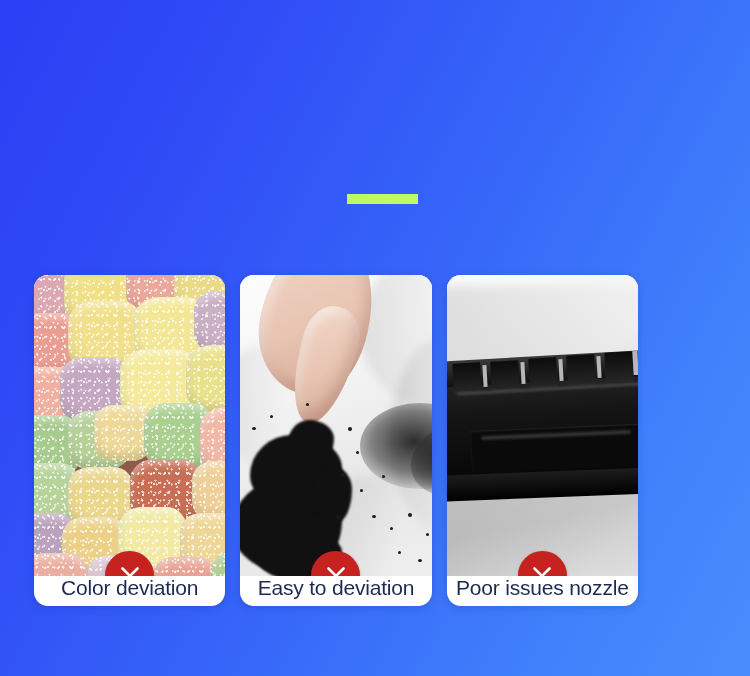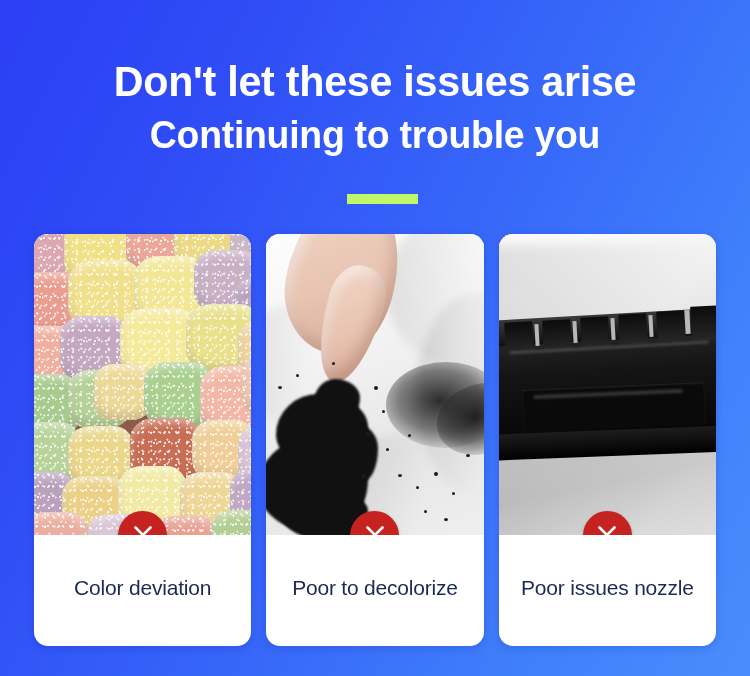--- a/index.html
+++ b/index.html
@@ -58,24 +58,25 @@
     width: 71px;
     height: 10px;
     background: #bff96a;
   }
 
   
   .cards {
     position: absolute;
     left: 34px;
     top: 234px;
-    width: 682px;
+    width: 604px;
     height: 412px;
     display: flex;
     gap: 15px;
+    align-items: center;
   }
   .card {
     position: relative;
     flex: 1 1 0;
     background: #ffffff;
     border-radius: 14px;
     overflow: hidden;
     box-shadow: 0 2px 8px rgba(10, 30, 120, 0.18);
     display: flex;
     flex-direction: column;
@@ -225,24 +226,20 @@
     background: rgba(255,255,255,0.16);
     border-radius: 2px;
     filter: blur(1px);
   }
 </style>
 </head>
 <body>
 
 <div id="poster">
 
-  <div class="headline">
-    <span class="headline-line1">Don't let these issues arise</span>
-    <span class="headline-line2">Continuing to trouble you</span>
-  </div>
 
   <div class="accent-bar"></div>
 
   <div class="cards">
 
     <div class="card">
       <div class="card-photo">
         <div class="candy-scene">
           <div class="candy" style="left:-14px;  top:-10px; width:62px; height:58px; background:#d9a8b0;"></div>
           <div class="candy" style="left:30px;   top:-16px; width:72px; height:66px; background:#efe08a;"></div>
@@ -326,21 +323,21 @@
           <div class="toner-speck" style="left:200px; top:220px; width:4px; height:3px;"></div>
           <div class="toner-speck" style="left:158px; top:276px; width:3px; height:3px;"></div>
           <div class="toner-speck" style="left:178px; top:284px; width:4px; height:3px;"></div>
         </div>
         <div class="x-badge">
           <svg width="24" height="24" viewBox="0 0 24 24" aria-hidden="true">
             <path d="M4.5 4.5 L19.5 19.5 M19.5 4.5 L4.5 19.5" stroke="#ffffff" stroke-width="2.6" stroke-linecap="round" fill="none"></path>
           </svg>
         </div>
       </div>
-      <div class="card-caption">Poor to decolorize</div>
+      <div class="card-caption">Easy to deviation</div>
     </div>
 
     <div class="card">
       <div class="card-photo">
         <div class="nozzle-scene">
           <div class="nozzle-cloth-shadow" style="left:-20px; top:10px; width:260px; height:90px;"></div>
           <div class="nozzle-cloth-shadow" style="left:-20px; top:190px; width:260px; height:120px;"></div>
 
           <div class="nozzle-body" style="left:-4px; top:86px; width:232px; height:118px; transform:rotate(-3.2deg);"></div>
           <div class="nozzle-top-strip" style="left:-4px; top:80px; width:232px; height:26px; transform:rotate(-3.2deg);"></div>

